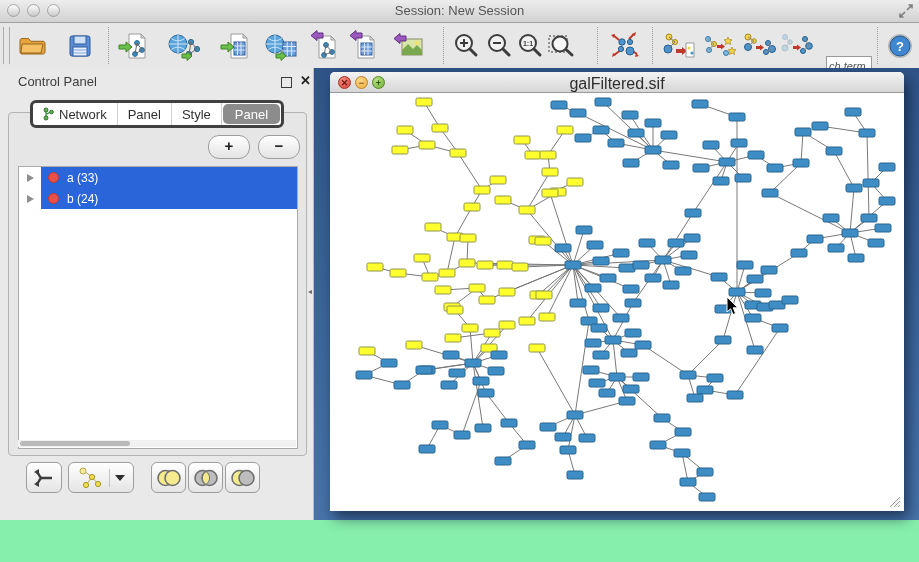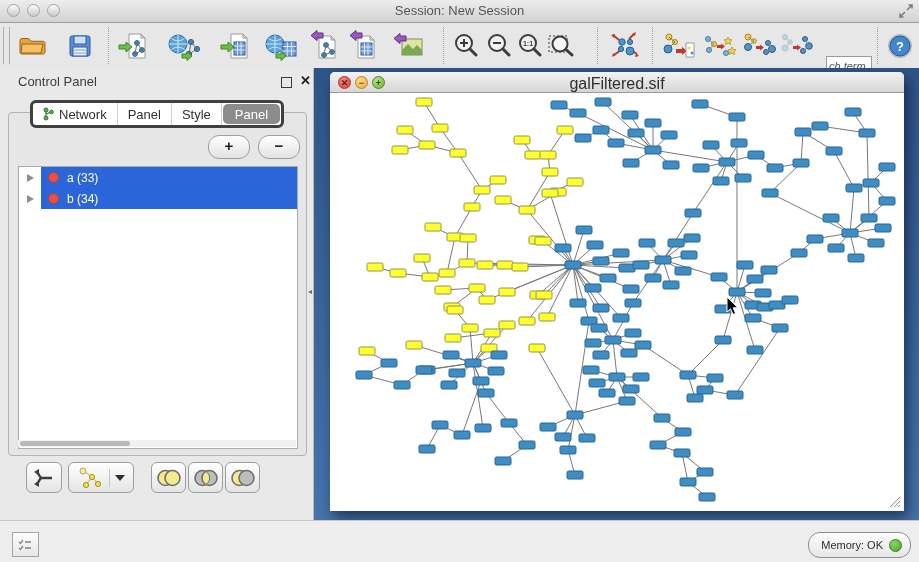--- a/index.html
+++ b/index.html
@@ -346,21 +346,21 @@
         <div class="set-row">
           <div class="sel"></div>
           <div class="disclosure"></div>
           <div class="set-dot"></div>
           <div class="set-label">a (33)</div>
         </div>
         <div class="set-row">
           <div class="sel"></div>
           <div class="disclosure"></div>
           <div class="set-dot"></div>
-          <div class="set-label">b (34)</div>
+          <div class="set-label">b (24)</div>
         </div>
       </div>
       <div class="hscroll">
         <div class="hthumb"></div>
       </div>
     </div>
 
     <div class="cp-btnrow">
       <div class="cp-btn" style="left:26px;width:34px">
         <svg width="22" height="20" viewBox="0 0 22 20">
@@ -794,31 +794,17 @@
             <rect x="291" y="18" width="16" height="8" rx="1.5" fill="#3e8dc5" stroke="#29658f"></rect>
           </svg>
         <svg class="resize-grip" width="12" height="12" viewBox="0 0 12 12">
           <path d="M11 1L1 11M11 5L5 11M11 9l-2 2" stroke="#9a9a9a" stroke-width="1"></path>
           <path d="M12 2L2 12M12 6L6 12" stroke="#e6e6e6" stroke-width="1"></path>
         </svg>
       </div>
     </div>
   </div>
 
-  <div class="statusbar">
-    <div class="task-btn">
-      <svg width="15" height="13" viewBox="0 0 15 13">
-        <path d="M1 4l1.5 1.5L5 2" stroke="#8a8a8a" stroke-width="1.4" fill="none"></path>
-        <path d="M7 4h6" stroke="#8a8a8a" stroke-width="1.6"></path>
-        <path d="M1 10l1.5 1.5L5 8" stroke="#8a8a8a" stroke-width="1.4" fill="none"></path>
-        <path d="M7 10h6" stroke="#8a8a8a" stroke-width="1.6"></path>
-      </svg>
-    </div>
-    <div class="memory-badge">
-      <span class="memory-text">Memory: OK</span>
-      <span class="memory-dot"></span>
-    </div>
-  </div>
 
   <svg class="cursor" width="16" height="20" viewBox="0 0 16 20">
     <polygon points="1,0 1,15 4.6,11.8 7,17.5 9.6,16.4 7.2,10.8 12,10.8" fill="#000" stroke="#fff" stroke-width="1"></polygon>
   </svg>
 </div>
 
 </body></html>

